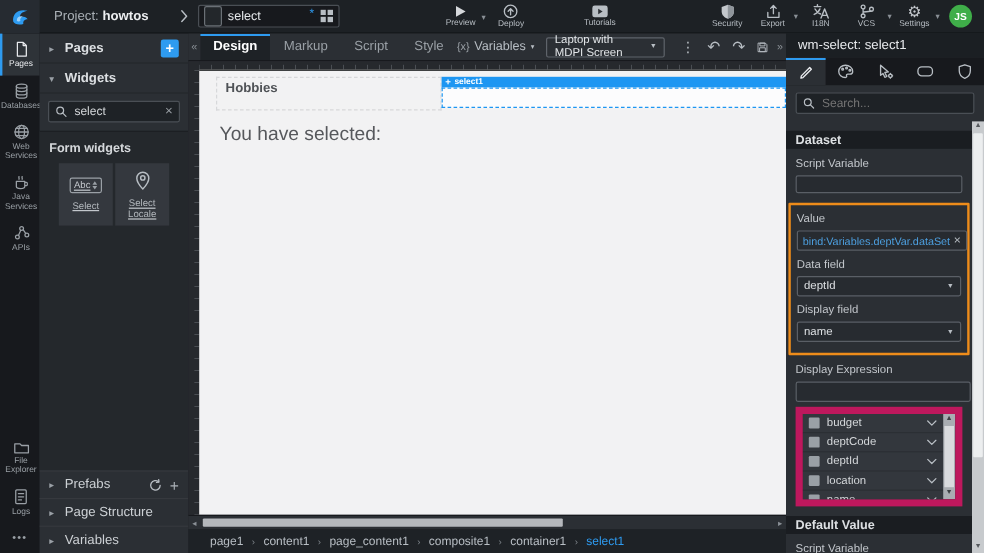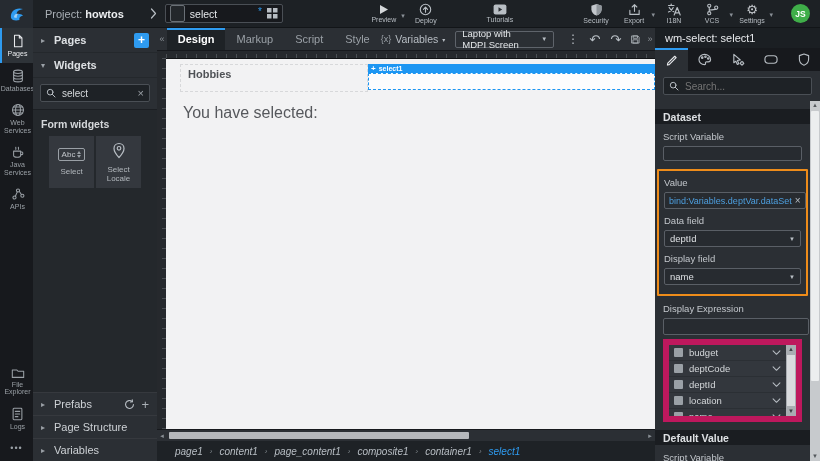--- a/index.html
+++ b/index.html
@@ -49,21 +49,21 @@
   .plusbtn{width:15px;height:15px;background:#2e9bf0;color:#fff;border-radius:2px;
            display:flex;align-items:center;justify-content:center;font-size:12px;line-height:12px;cursor:pointer;}
   .searchwrap{padding:6px 7px 7px;}
   .searchbox{height:16px;background:#1e2226;border:1px solid #4a4f55;border-radius:2px;
              display:flex;align-items:center;padding:0 5px;gap:4px;}
   .searchbox input{flex:1;background:transparent;border:0;outline:0;color:#d5d8db;
              font-size:10px;font-family:inherit;min-width:0;}
   .clear-x{color:#9aa0a6;font-size:11px;cursor:pointer;}
   .widgetarea{flex:1;background:#24282c;border-top:1px solid #1c1f23;}
   .grouplabel{padding:8px 8px 6px;color:#d5d8db;font-size:10.5px;font-weight:bold;}
-  .cards{display:flex;gap:2px;padding:0 16px;}
+  .cards{display:flex;gap:2px;padding:0 16px;text-decoration:underline;}
   .card{width:55px;height:52px;background:#34383e;display:flex;flex-direction:column;
         align-items:center;justify-content:center;gap:6px;color:#b3b8bd;font-size:8px;
         text-align:center;cursor:grab;}
   .abc-box{border:1px solid #9aa0a6;border-radius:2px;padding:1px 3px;display:flex;align-items:center;gap:2px;
            font-size:8px;color:#c3c7cc;}
   .ud{display:flex;flex-direction:column;gap:1px;}
   .ud i{width:0;height:0;border-left:2.5px solid transparent;border-right:2.5px solid transparent;}
   .ud .up{border-bottom:3px solid #9aa0a6;}
   .ud .dn{border-top:3px solid #9aa0a6;}
   .bottomsecs{margin-top:auto;}
@@ -100,21 +100,21 @@
   .wtag{height:9px;background:#1d96f2;color:#fff;font-size:7px;display:flex;align-items:center;
         gap:3px;padding:0 0 0 3px;font-weight:bold;}
   .wtag .mv{font-size:8px;line-height:8px;}
   .wbody{height:17px;background:#fcfcfd;border:1px dashed #1d96f2;box-sizing:border-box;}
   .youtext{position:absolute;left:17px;top:45px;color:#56585c;font-size:16px;}
   .hscroll{height:11px;background:#2b2f34;border-top:1px solid #17191d;display:flex;align-items:center;}
   .hs-arr{width:10px;color:#8a9096;font-size:7px;text-align:center;cursor:pointer;}
   .hs-track{flex:1;height:9px;position:relative;}
   .hs-thumb{position:absolute;left:2px;top:1px;width:300px;height:7px;background:#b5b8bc;border-radius:1px;cursor:grab;}
   .crumbbar{height:20px;background:#1e2226;display:flex;align-items:center;padding-left:18px;gap:7px;
-            font-size:10px;color:#b8bec4;font-style:italic;}
+            font-size:10px;color:#b8bec4;}
   .crumb{cursor:pointer;}
   .crumb.last{color:#2e9bf0;}
   .crumb-sep{color:#7a8086;font-size:8px;}
 
   
   .rpanel{position:absolute;left:655px;top:28px;width:165px;height:433px;background:#2b2f34;
           display:flex;flex-direction:column;box-sizing:border-box;}
   .rtitle{height:20px;background:#1b1f23;display:flex;align-items:center;padding:0 10px;
           color:#e8eaed;font-size:11px;}
   .rtabs{height:23px;background:#17191d;display:flex;}
@@ -238,21 +238,21 @@
         <path d="M3.5 4.7 V9.3 M3.5 7.5 C6.5 7.5 9 7 11 6.7"></path>
       </svg>
       <span>VCS</span>
       <span class="dd">▾</span>
     </div>
     <div class="tbtn" style="margin-left:10px">
       <span style="font-size:13px;line-height:13px;color:#c3c7cc">⚙</span>
       <span>Settings</span>
       <span class="dd">▾</span>
     </div>
-    <div class="avatar" style="margin:0 10px 0 24px">
+    <div class="avatar" style="margin:0 10px 0 14px">
       <span>JS</span>
     </div>
   </div>
 
   <div class="abar">
     <div class="ab-item active">
       <svg width="14" height="14" viewBox="0 0 16 16" class="ico">
         <path d="M4 1.5 H9.5 L12.5 4.5 V14.5 H4 Z M9.5 1.5 V4.5 H12.5"></path>
       </svg>
       <span>Pages</span>

